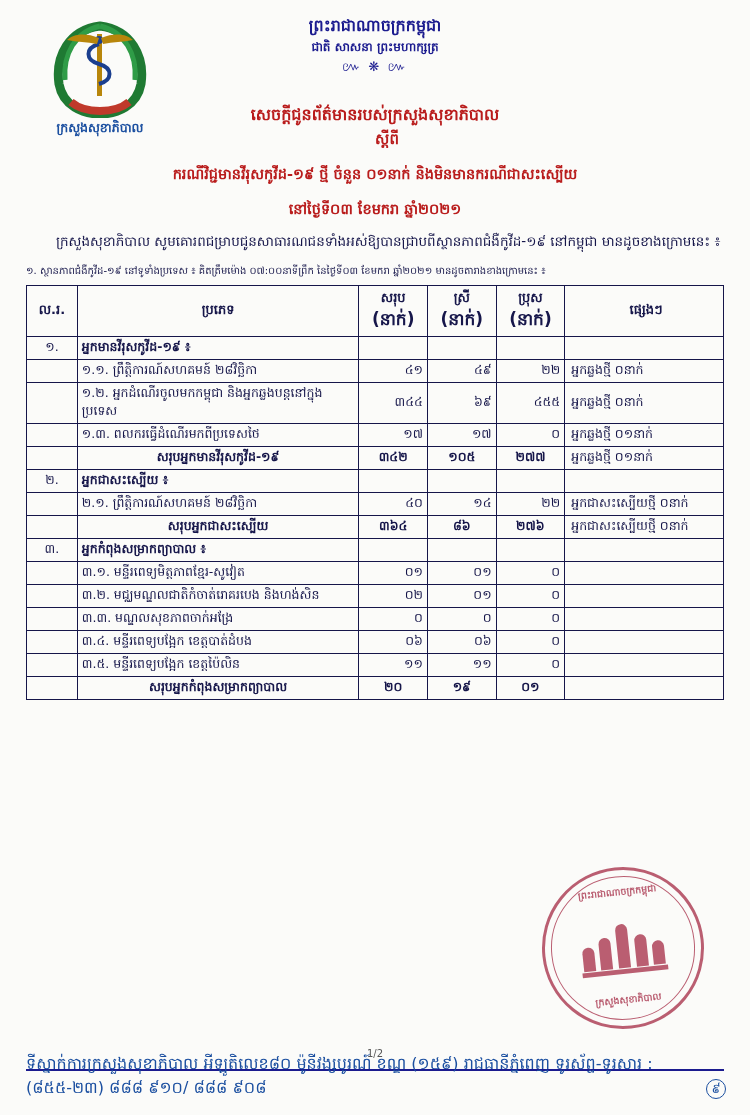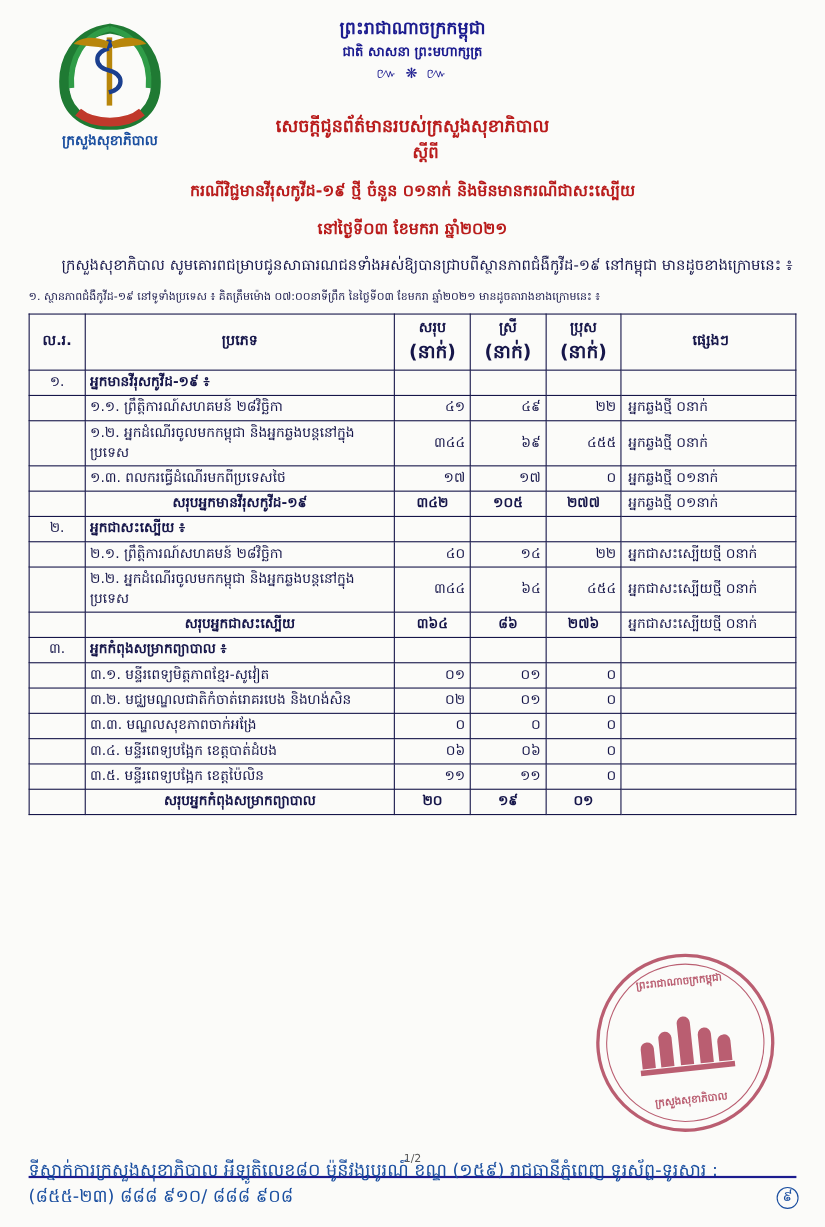--- a/index.html
+++ b/index.html
@@ -307,28 +307,20 @@
         <td class="c-rem"></td>
       </tr>
       <tr>
         <td class="c-no"></td>
         <td class="sub">២.១. ព្រឹត្តិការណ៍សហគមន៍ ២៨វិច្ឆិកា</td>
         <td class="c-num">៤០</td>
         <td class="c-num">១៤</td>
         <td class="c-num">២២</td>
         <td class="c-rem">អ្នកជាសះស្បើយថ្មី ០នាក់</td>
       </tr>
-      <tr>
-        <td class="c-no"></td>
-        <td class="sub">២.២. អ្នកដំណើរចូលមកកម្ពុជា និងអ្នកឆ្លងបន្តនៅក្នុងប្រទេស</td>
-        <td class="c-num">៣៤៤</td>
-        <td class="c-num">៦៤</td>
-        <td class="c-num">៤៥៤</td>
-        <td class="c-rem">អ្នកជាសះស្បើយថ្មី ០នាក់</td>
-      </tr>
       <tr class="total">
         <td class="c-no"></td>
         <td class="t-label">សរុបអ្នកជាសះស្បើយ</td>
         <td class="c-num">៣៦៤</td>
         <td class="c-num">៨៦</td>
         <td class="c-num">២៧៦</td>
         <td class="c-rem t-rem">អ្នកជាសះស្បើយថ្មី ០នាក់</td>
       </tr>
 
       <tr>

